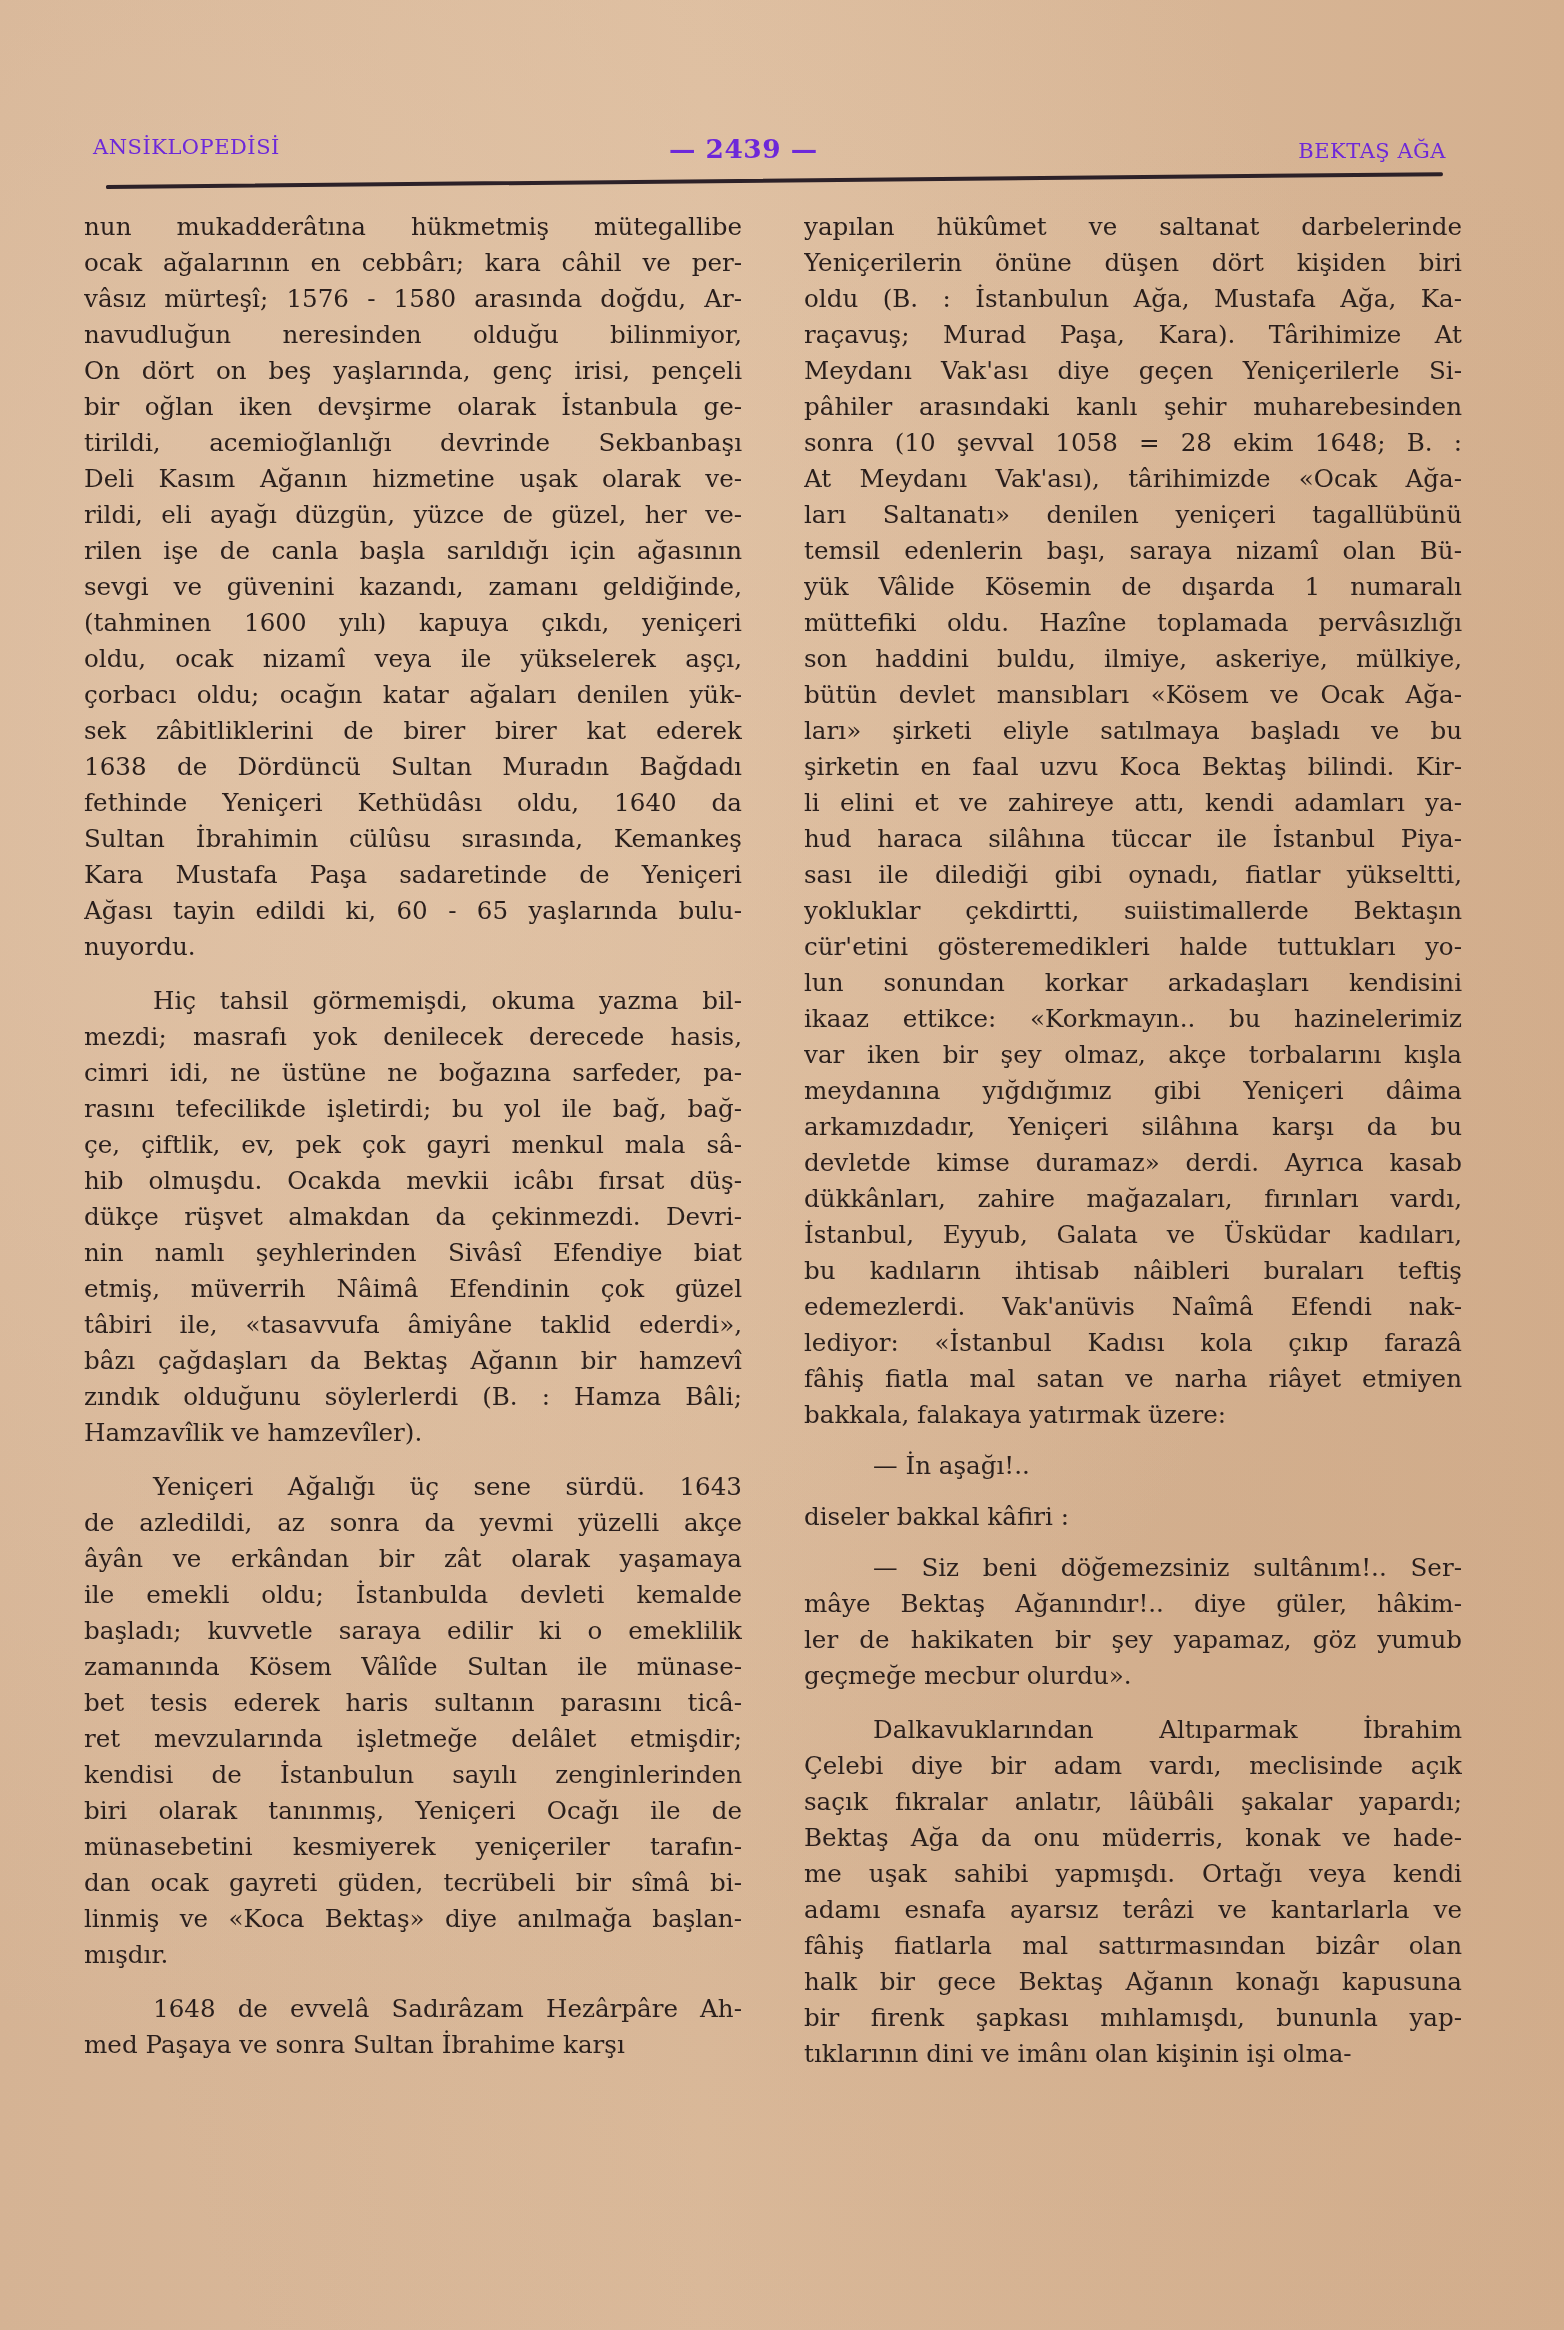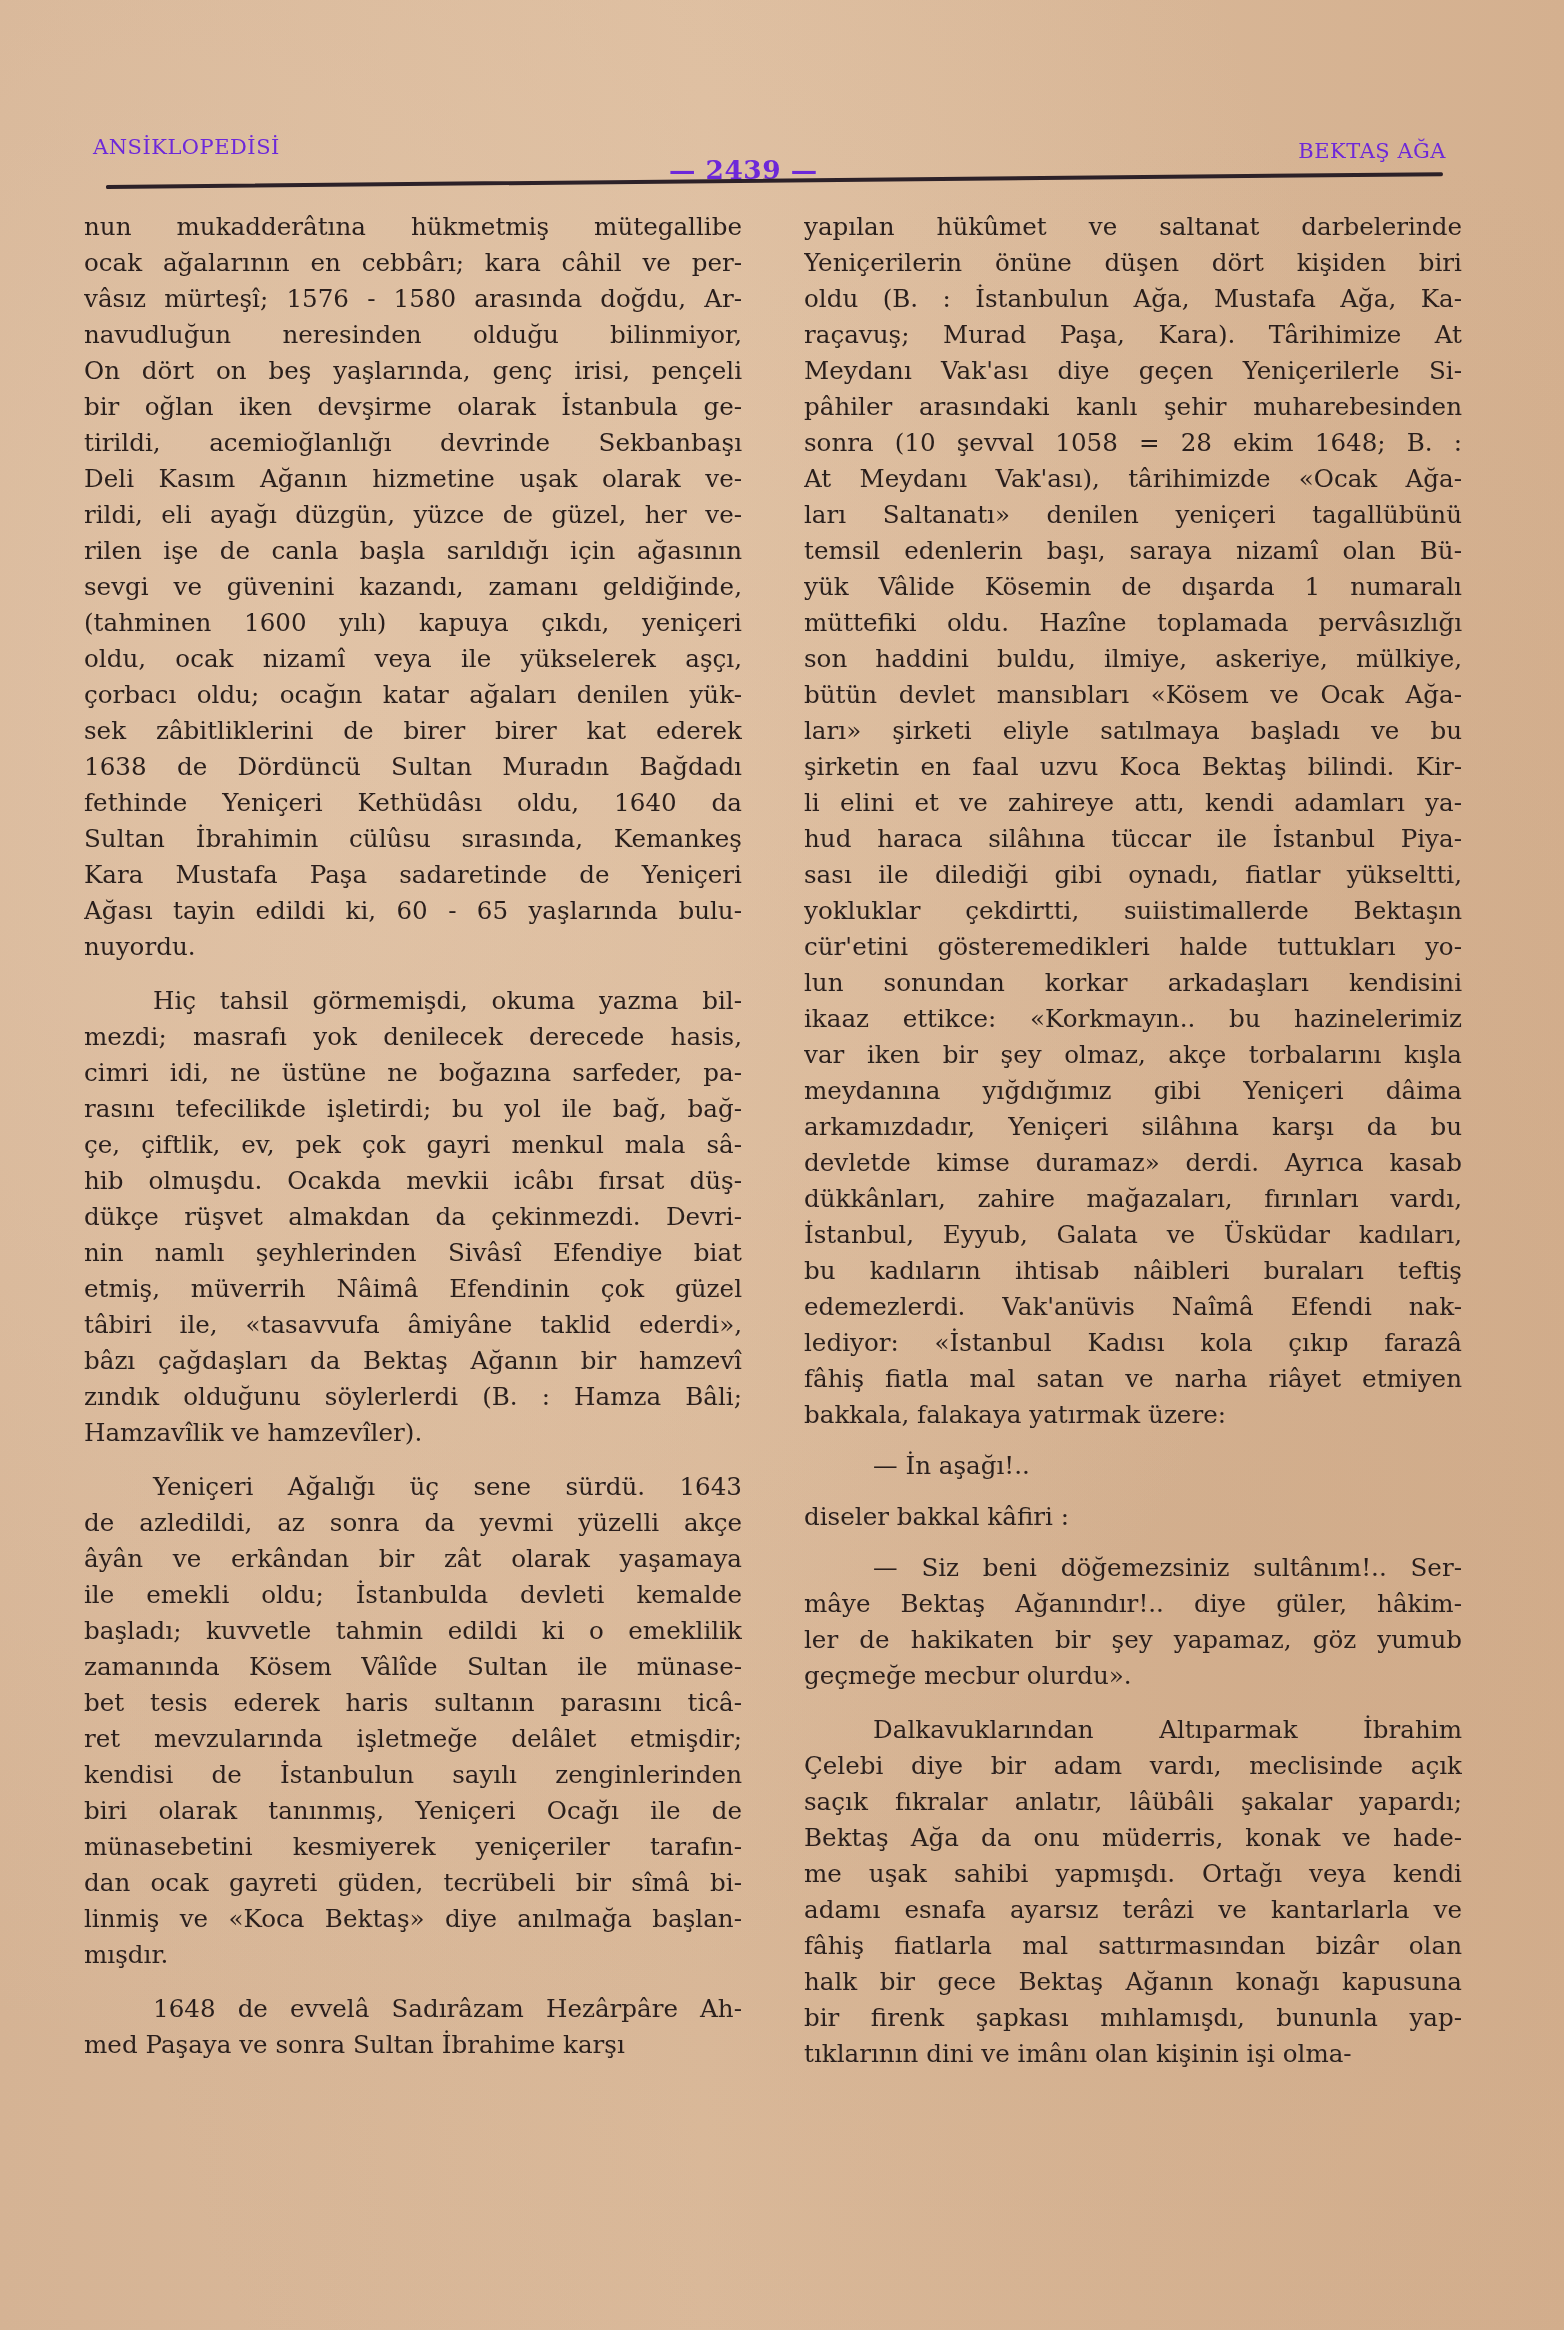--- a/index.html
+++ b/index.html
@@ -22,21 +22,21 @@
     position: absolute;
     top: 135px;
     left: 93px;
     width: 1353px;
     height: 32px;
     font-size: 21px;
     letter-spacing: 0.5px;
     color: #6d28d9;
   }
   .rh-left { position: absolute; left: 0; top: 0; }
-  .rh-center { position: absolute; left: 576px; top: -2.1px; font-size: 26.4px; font-weight: bold; margin-top: 21px; }
+  .rh-center { position: absolute; left: 576px; top: -2.1px; font-size: 26.4px; font-weight: bold; }
   .rh-right { position: absolute; right: 0; top: 4px; text-align: center; }
 
   .head-rule {
     position: absolute;
     left: 106px;
     top: 185px;
     width: 1337px;
     height: 4.2px;
     background: #2c2128;
     transform: rotate(-0.55deg);
@@ -119,21 +119,21 @@
         <span class="line">bâzı çağdaşları da Bektaş Ağanın bir hamzevî</span>
         <span class="line">zındık olduğunu söylerlerdi (B. : Hamza Bâli;</span>
         <span class="line last">Hamzavîlik ve hamzevîler).</span>
       </div>
       <span class="para-gap"></span>
       <div>
         <span class="line indent">Yeniçeri Ağalığı üç sene sürdü. 1643</span>
         <span class="line">de azledildi, az sonra da yevmi yüzelli akçe</span>
         <span class="line">âyân ve erkândan bir zât olarak yaşamaya</span>
         <span class="line">ile emekli oldu; İstanbulda devleti kemalde</span>
-        <span class="line">başladı; kuvvetle tahmin edildi ki o emeklilik</span>
+        <span class="line">başladı; kuvvetle saraya edilir ki o emeklilik</span>
         <span class="line">zamanında Kösem Vâlîde Sultan ile münase-</span>
         <span class="line">bet tesis ederek haris sultanın parasını ticâ-</span>
         <span class="line">ret mevzularında işletmeğe delâlet etmişdir;</span>
         <span class="line">kendisi de İstanbulun sayılı zenginlerinden</span>
         <span class="line">biri olarak tanınmış, Yeniçeri Ocağı ile de</span>
         <span class="line">münasebetini kesmiyerek yeniçeriler tarafın-</span>
         <span class="line">dan ocak gayreti güden, tecrübeli bir sîmâ bi-</span>
         <span class="line">linmiş ve «Koca Bektaş» diye anılmağa başlan-</span>
         <span class="line last">mışdır.</span>
       </div>

